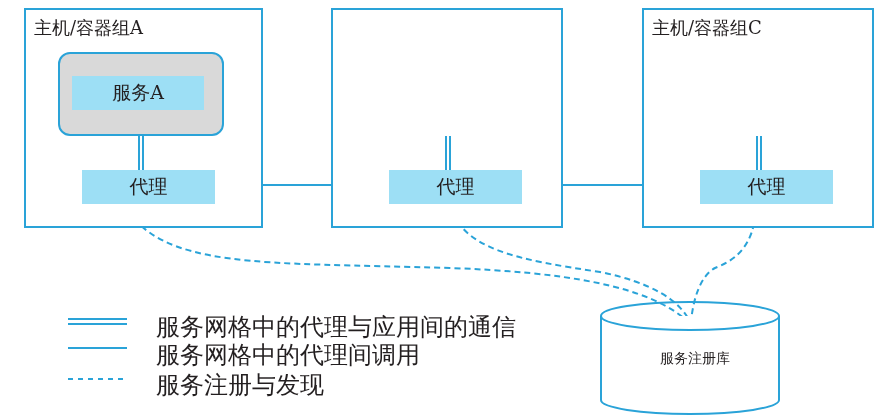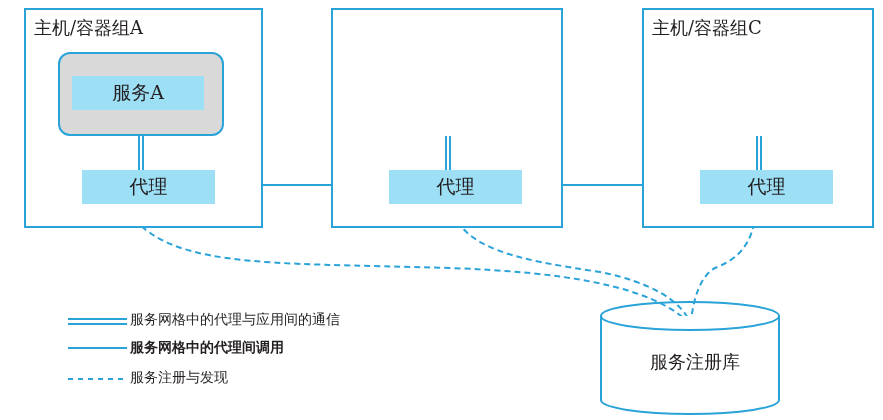--- a/index.html
+++ b/index.html
@@ -9,22 +9,22 @@
   .host-label { position:absolute; left:8px; top:6px; font-size:18px; white-space:nowrap; }
   .svc-outer { position:absolute; left:32px; top:42px; width:166px; height:84px; background:#d9d9d9;
                border:2px solid #2aa3d8; border-radius:12px; box-sizing:border-box; }
   .svc-inner { position:absolute; left:12px; top:22px; width:132px; height:34px; background:#9ddff5;
                display:flex; align-items:center; justify-content:center; font-size:19px; }
   .proxy { position:absolute; left:48px; top:160px; width:133px; height:34px; background:#9ddff5;
            display:flex; align-items:center; justify-content:center; font-size:19px;margin-left:8px; }
   .dbl { position:absolute; left:112px; top:126px; width:6px; height:34px;
          border-left:2px solid #2aa3d8; border-right:2px solid #2aa3d8; box-sizing:border-box; }
   svg.overlay { position:absolute; left:0; top:0; }
-  .legend-text { position:absolute; left:130px; font-size:14px; white-space:nowrap; }
-  .db-label { position:absolute; left:610px; top:350px; width:170px; text-align:center; font-size:18px; }
+  .legend-text { position:absolute; left:156px; font-size:24px; white-space:nowrap; }
+  .db-label { position:absolute; left:610px; top:350px; width:170px; text-align:center; font-size:14px; }
 </style>
 </head>
 <body>
 
 <svg class="overlay" width="883" height="420">
 
   <line x1="190" y1="185" x2="378" y2="185" stroke="#2aa3d8" stroke-width="2"></line>
   <line x1="511" y1="185" x2="690" y2="185" stroke="#2aa3d8" stroke-width="2"></line>
 
   <path d="M123 203 C 160 270, 260 262, 450 268 C 560 272, 650 285, 688 322" fill="none" stroke="#2aa3d8" stroke-width="2" stroke-dasharray="6 4"></path>
@@ -60,14 +60,14 @@
 
 <div class="host" style="left:642px;width:232px;">
   <div class="host-label">主机/容器组C</div>
   <div class="dbl"></div>
   <div class="proxy">代理</div>
 </div>
 
 <div class="db-label">服务注册库</div>
 
 <div class="legend-text" style="top:311px;">服务网格中的代理与应用间的通信</div>
-<div class="legend-text" style="top:339px;font-weight:bold;">服务网格中的代理间调用</div>
+<div class="legend-text" style="top:339px;">服务网格中的代理间调用</div>
 <div class="legend-text" style="top:369px;font-family:Liberation Mono, monospace;">服务注册与发现</div>
 
 </body></html>

